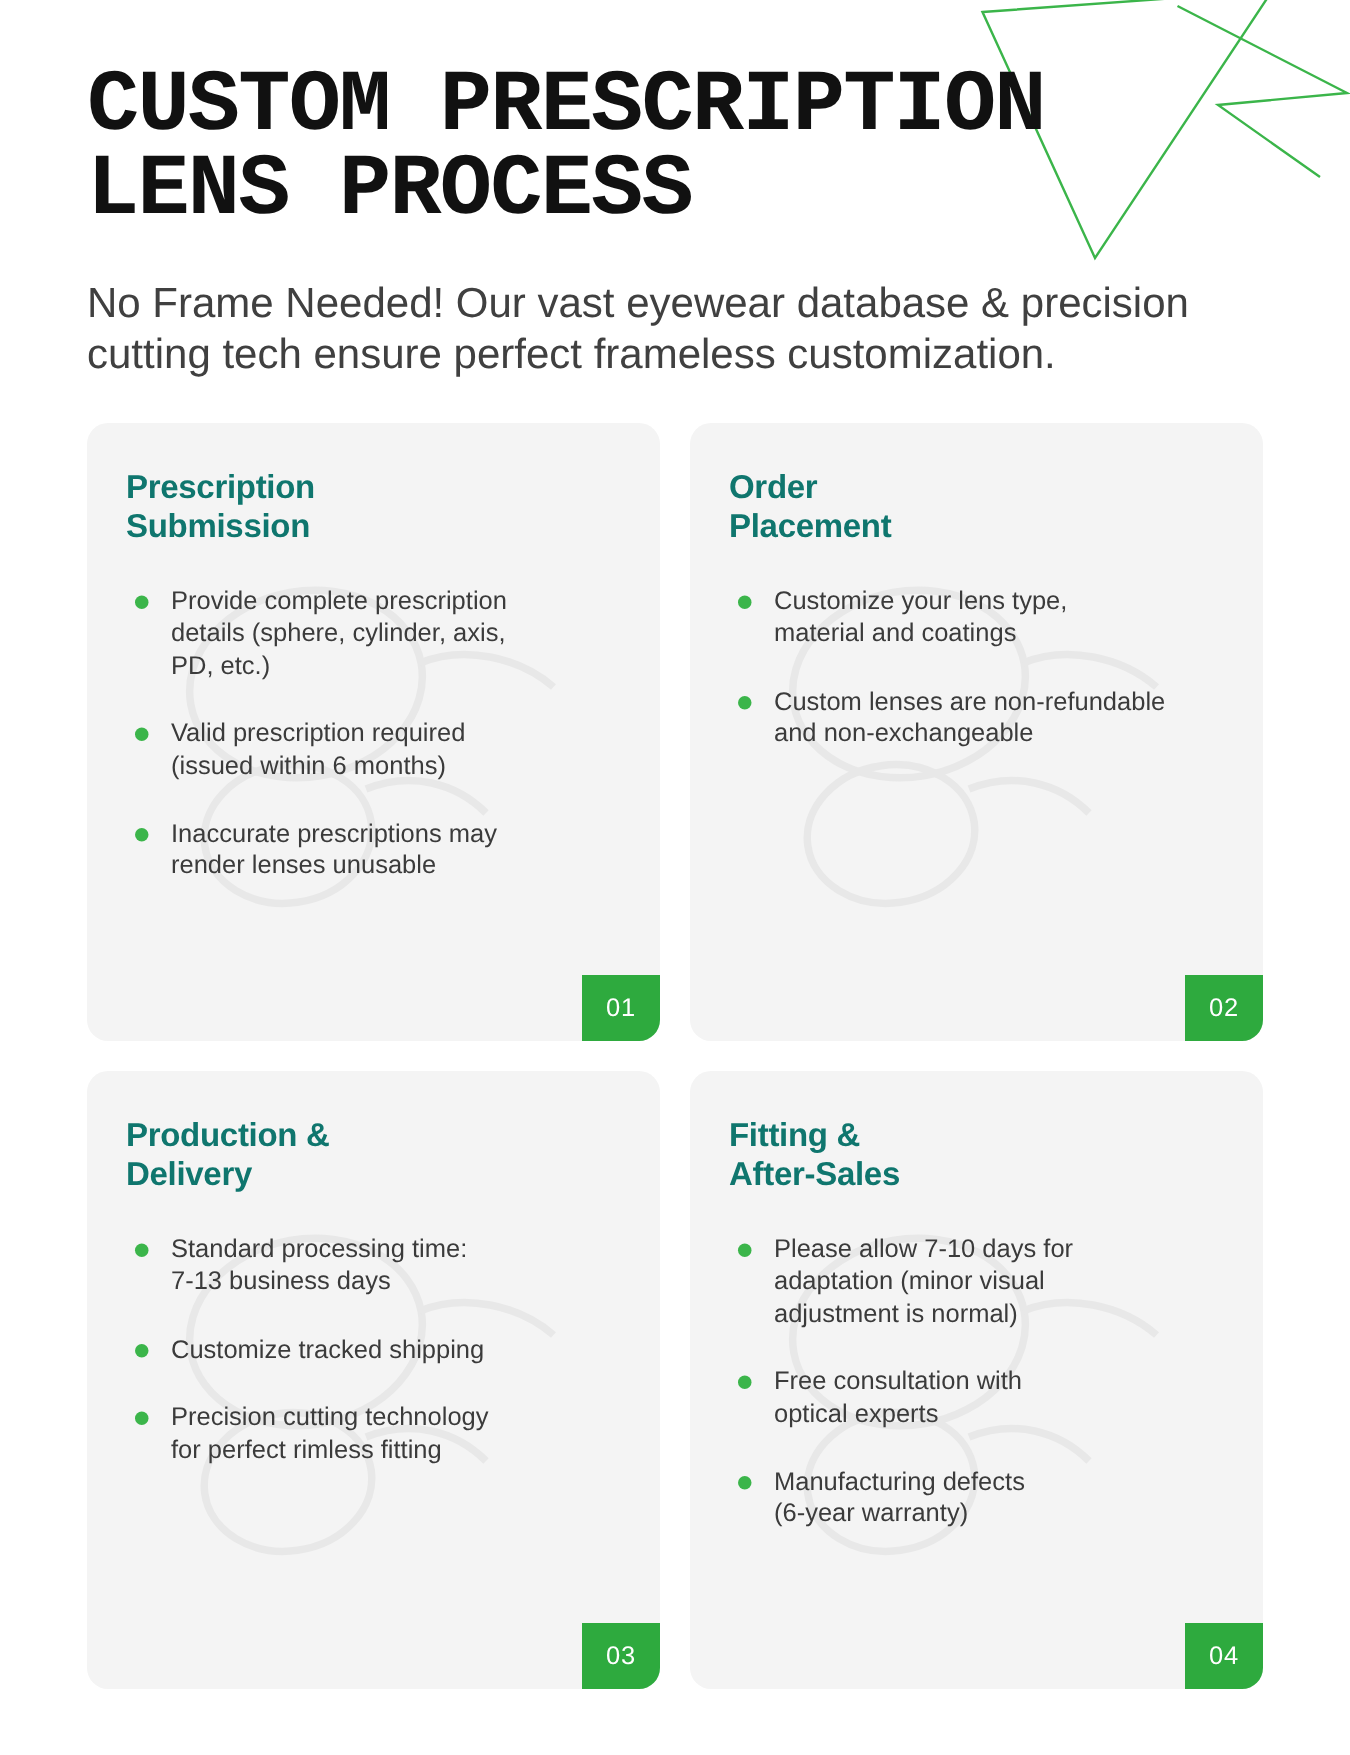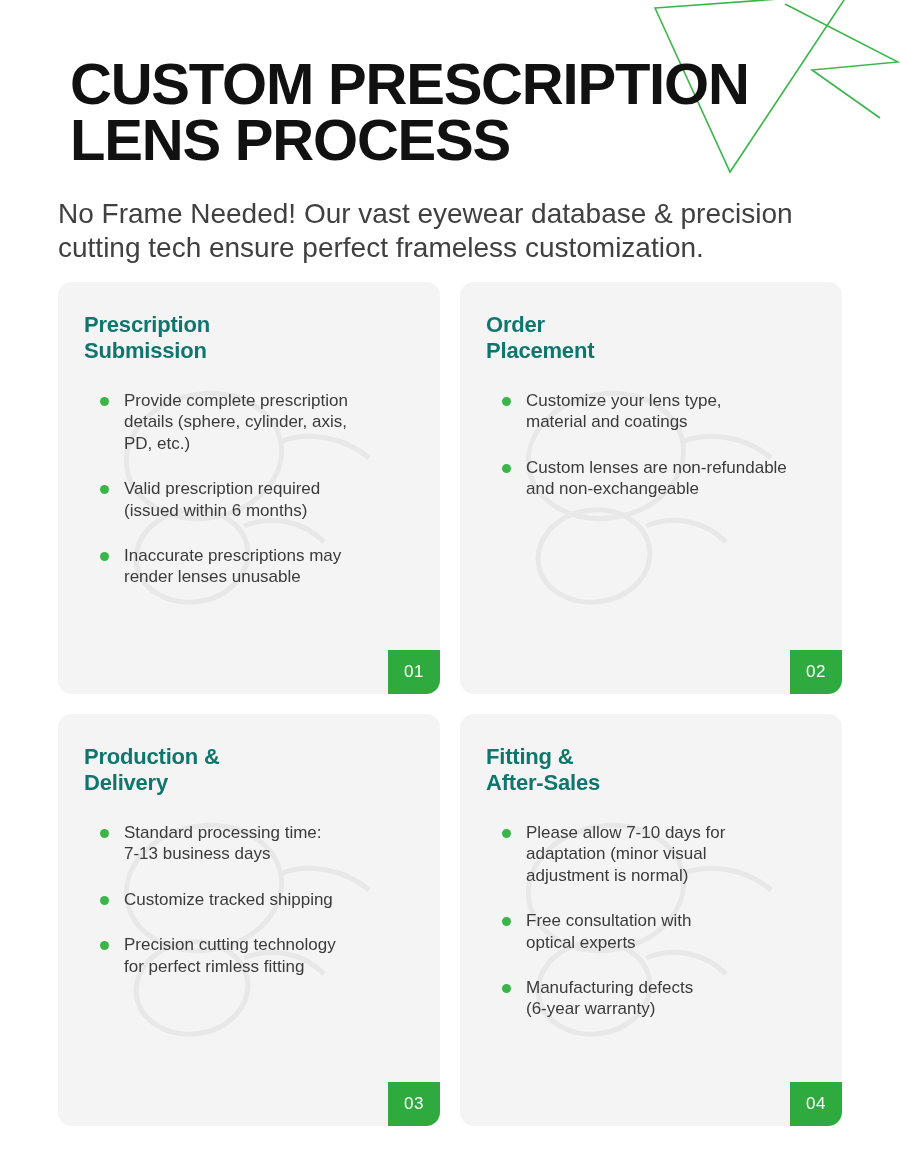--- a/index.html
+++ b/index.html
@@ -35,27 +35,27 @@
   }
 
   .header {
     position: absolute;
     left: 58px;
     top: 44px;
     width: 790px;
   }
 
   .title {
-    font-family: Liberation Sans, sans-serif;
+    font-family: Liberation Mono, monospace;
     font-weight: bold;
     font-size: 58px;
     line-height: 0.97;
     letter-spacing: -1.2px;
     color: #111111;
-    margin: 12px;
+    margin: 0;
     white-space: pre-line;
   }
 
   .subtitle {
     margin-top: 28px;
     font-size: 28px;
     line-height: 1.22;
     color: #404040;
     width: 740px;
     white-space: pre-line;
@@ -98,21 +98,21 @@
     line-height: 1.18;
     color: #0f766e;
     margin: 0 0 26px 0;
     white-space: pre-line;
     letter-spacing: -0.2px;
   }
 
   .bullets {
     position: relative;
     list-style: none;
-    margin: 10px;
+    margin: 0;
     padding: 0;
   }
 
   .bullets li {
     position: relative;
     padding-left: 30px;
     margin-bottom: 24px;
     font-size: 17px;
     line-height: 1.26;
     color: #3b3b3b;

